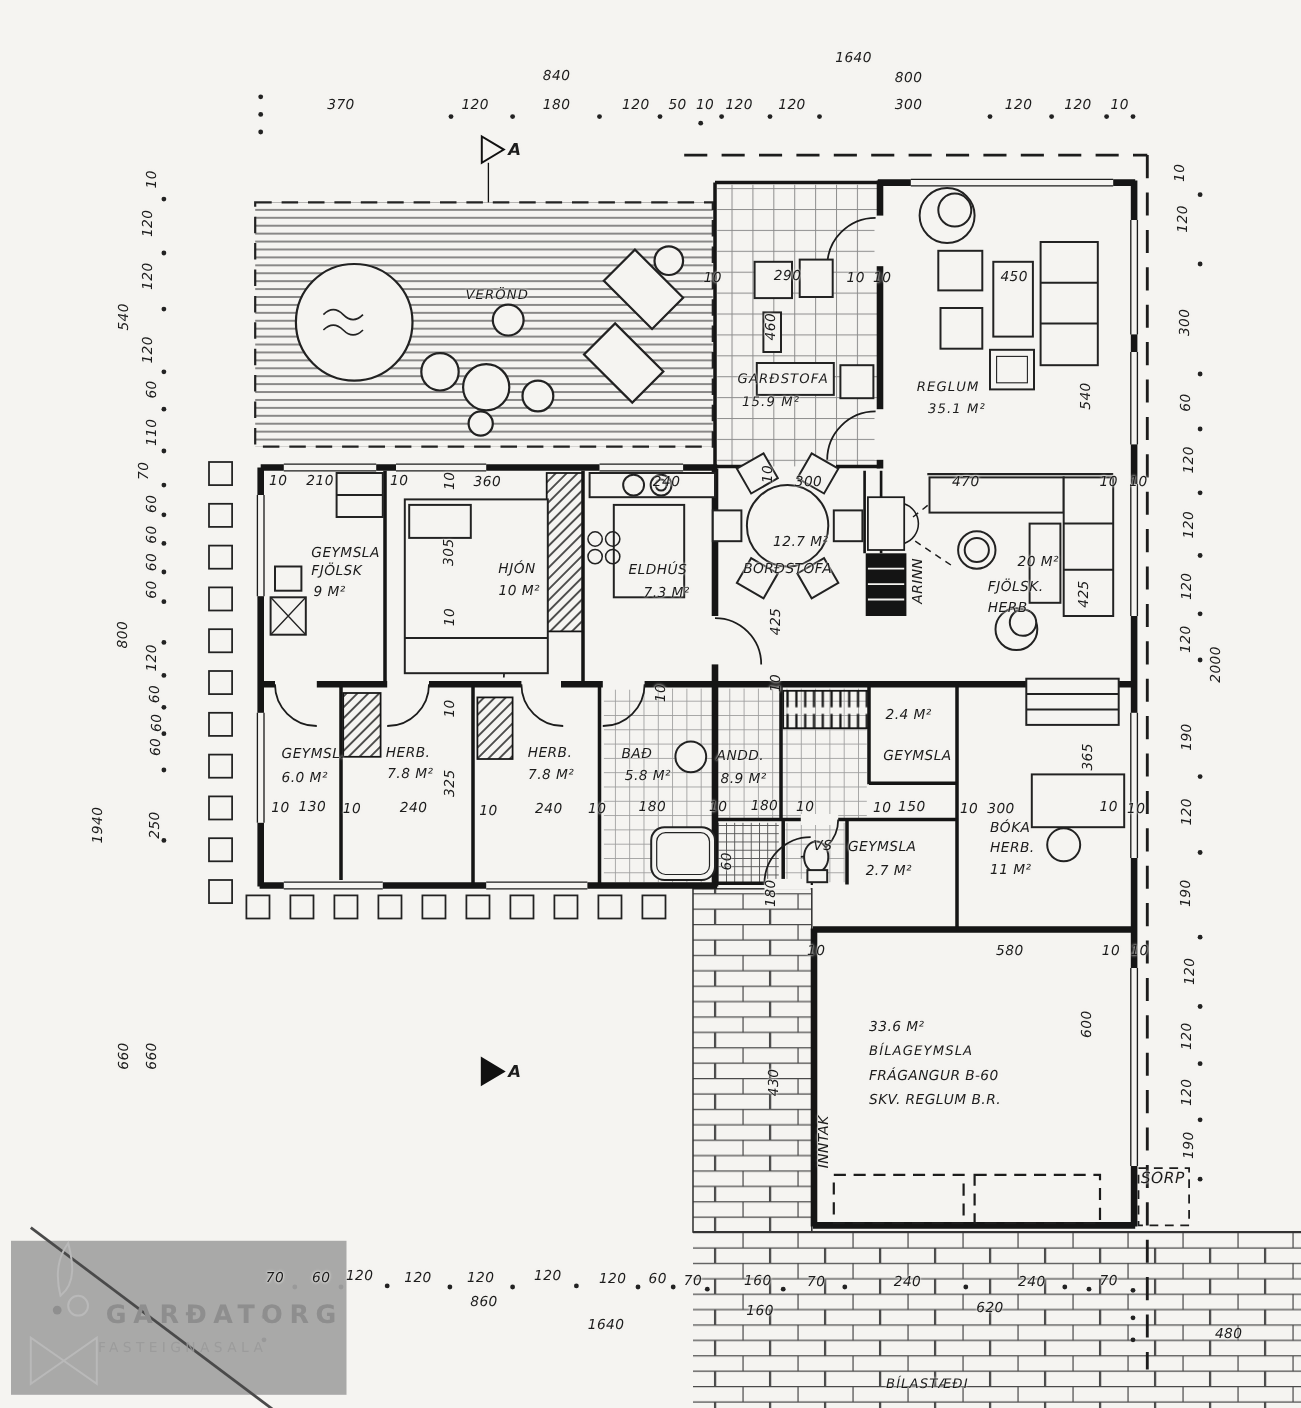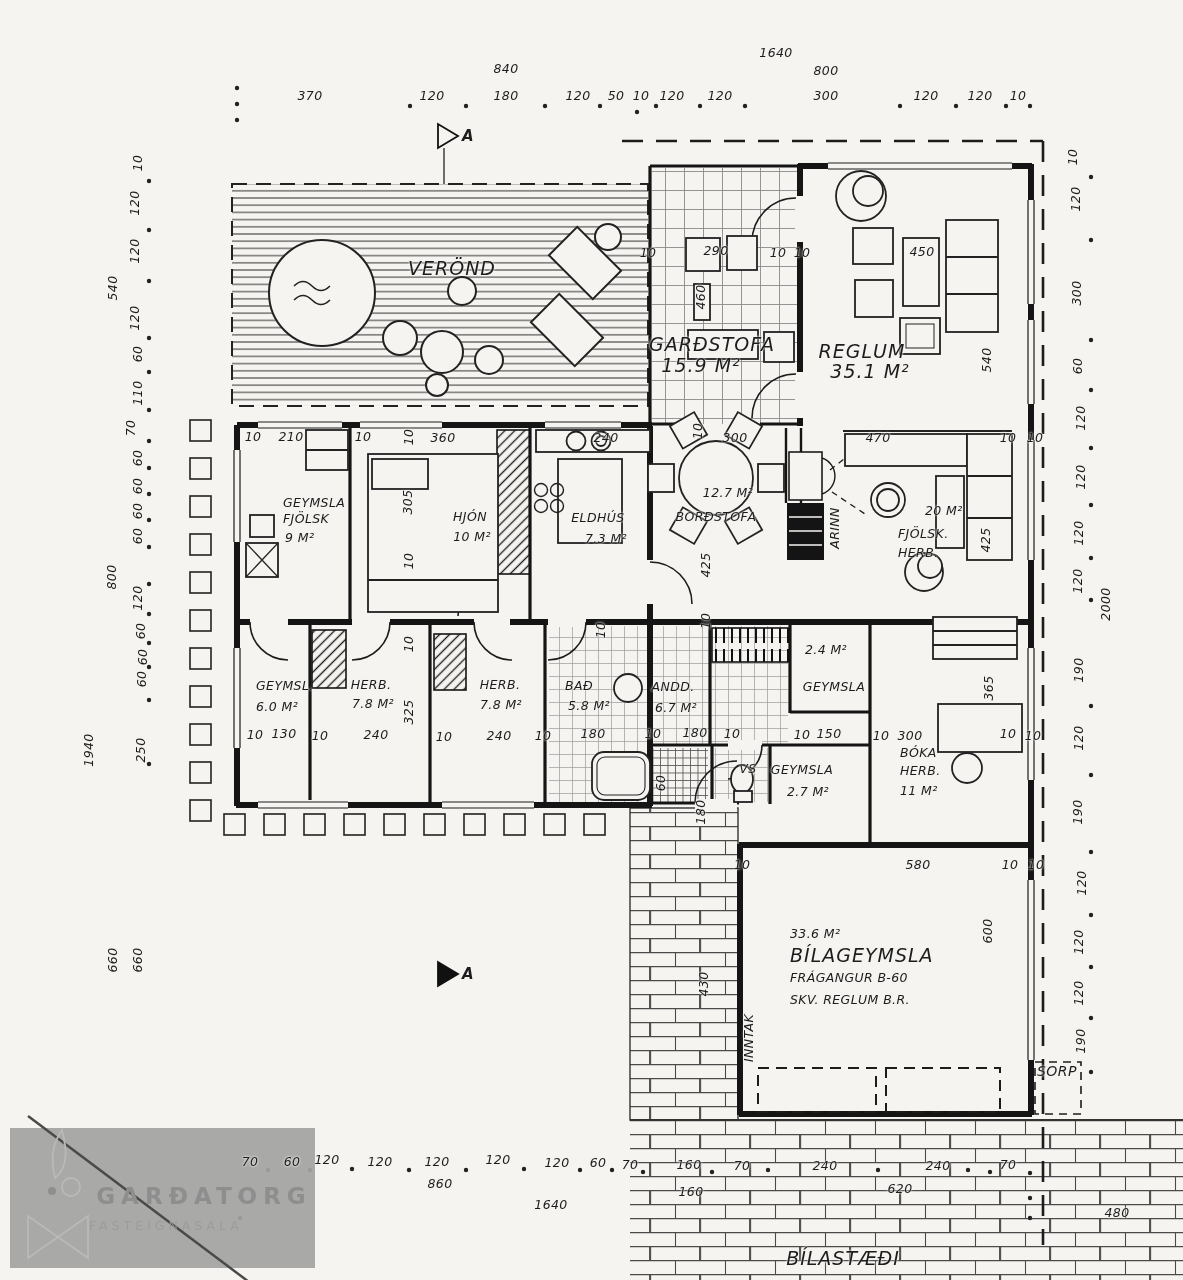--- a/index.html
+++ b/index.html
@@ -4,21 +4,21 @@
 <style>
   html,body{margin:0;padding:0;}
   body{width:1183px;height:1280px;position:relative;background:#f5f4f1;
        font-family:"DejaVu Sans",sans-serif;overflow:hidden;}
   #stage{position:absolute;left:0;top:0;width:1183px;height:1280px;}
   svg{position:absolute;left:0;top:0;}
   .t{position:absolute;font-size:12.5px;color:#1c1c1c;white-space:nowrap;
      transform:translate(-50%,-50%);letter-spacing:.4px;
      text-shadow:0 0 2px rgba(245,244,241,.95),0 0 3px rgba(245,244,241,.9);}
   .v{transform:translate(-50%,-50%) rotate(-90deg);}
-  .r{font-size:19px;letter-spacing:1px;}
+  .r{font-size:12px;letter-spacing:1px;}
   .ga{transform:translate(0,-50%);}
   .sm{font-size:14px;letter-spacing:.5px;}
   .sec{font-size:15px;font-weight:bold;}
   .wm1{position:absolute;transform:translate(-50%,-50%);font-size:23px;font-weight:bold;
        letter-spacing:6px;color:#8e8e8e;white-space:nowrap;}
   .wm2{position:absolute;transform:translate(-50%,-50%);font-size:12.5px;letter-spacing:4px;
        color:#9a9a9a;white-space:nowrap;opacity:.85;}
 </style>
 </head>
 <body>
@@ -495,21 +495,21 @@
 <i class="t ga" style="left:898px;top:552px">HERB.</i>
 <i class="t ga" style="left:256px;top:685px">GEYMSL.</i>
 <i class="t ga" style="left:256px;top:706px">6.0 M²</i>
 <i class="t" style="left:371px;top:684px">HERB.</i>
 <i class="t" style="left:373px;top:703px">7.8 M²</i>
 <i class="t" style="left:500px;top:684px">HERB.</i>
 <i class="t" style="left:501px;top:704px">7.8 M²</i>
 <i class="t" style="left:579px;top:685px">BAÐ</i>
 <i class="t" style="left:589px;top:705px">5.8 M²</i>
 <i class="t" style="left:673px;top:686px">ANDD.</i>
-<i class="t" style="left:676px;top:707px">6.7 M²</i>
+<i class="t" style="left:676px;top:707px">8.9 M²</i>
 <i class="t" style="left:826px;top:649px">2.4 M²</i>
 <i class="t" style="left:834px;top:686px">GEYMSLA</i>
 <i class="t" style="left:748px;top:768px">VS</i>
 <i class="t" style="left:802px;top:769px">GEYMSLA</i>
 <i class="t" style="left:808px;top:791px">2.7 M²</i>
 <i class="t ga" style="left:900px;top:752px">BÓKA</i>
 <i class="t ga" style="left:900px;top:770px">HERB.</i>
 <i class="t ga" style="left:900px;top:790px">11 M²</i>
 <i class="t ga" style="left:790px;top:933px">33.6 M²</i>
 <i class="t ga r" style="left:790px;top:955px">BÍLAGEYMSLA</i>

